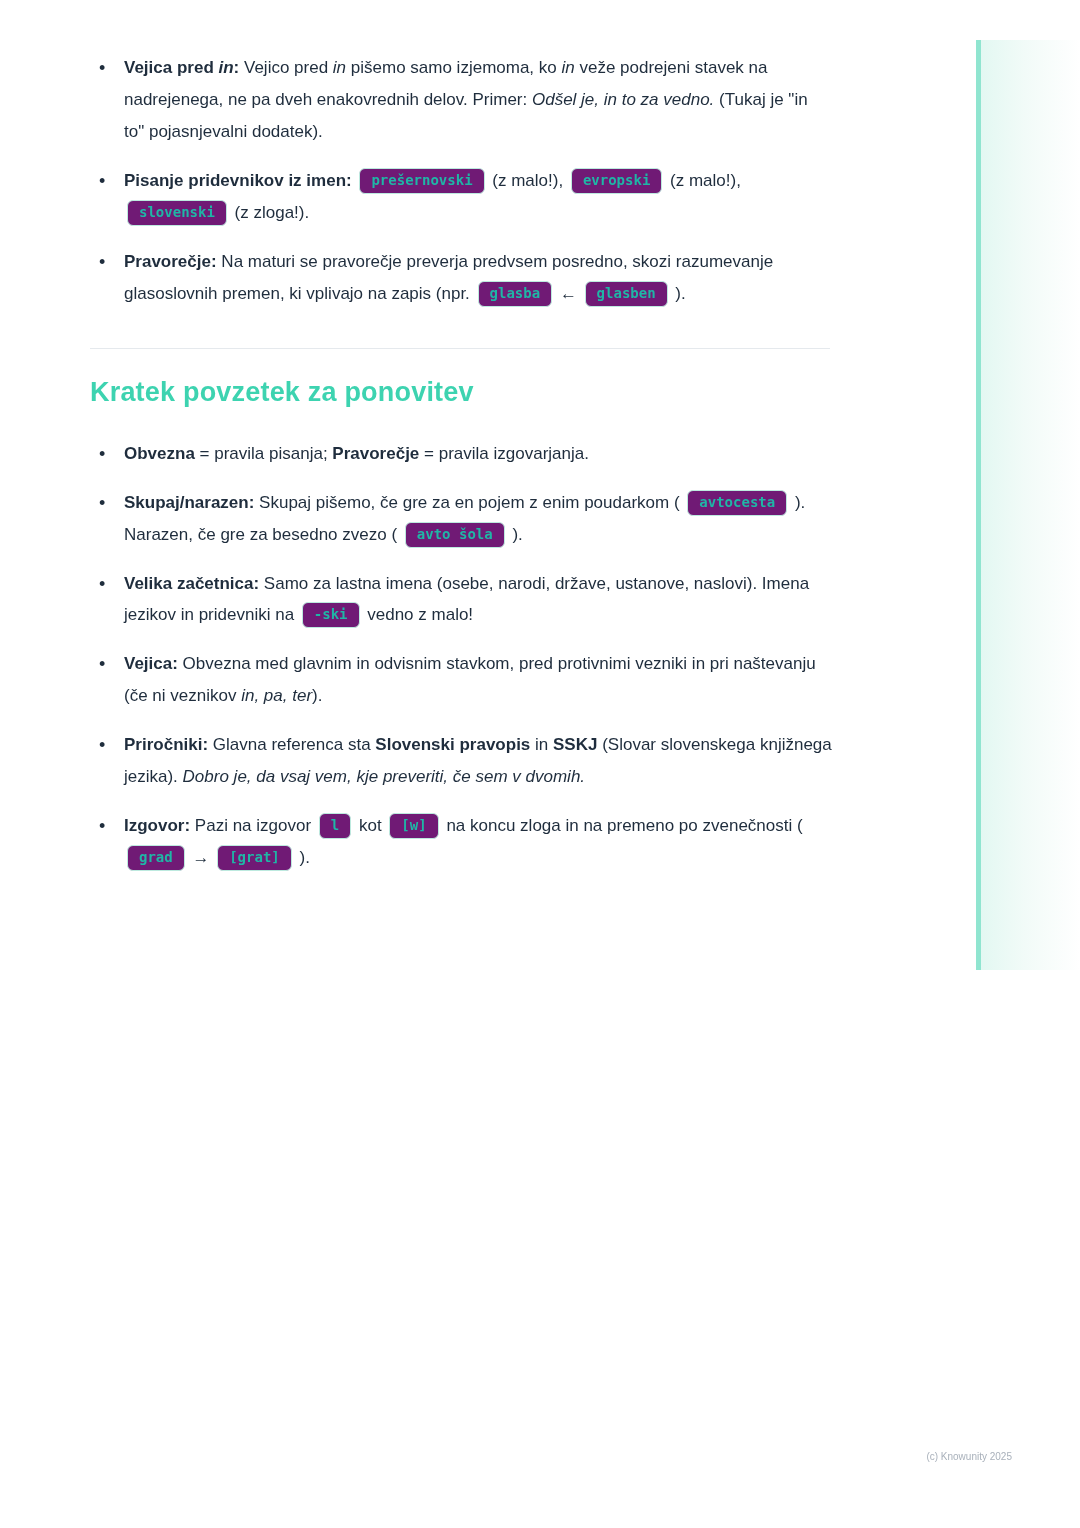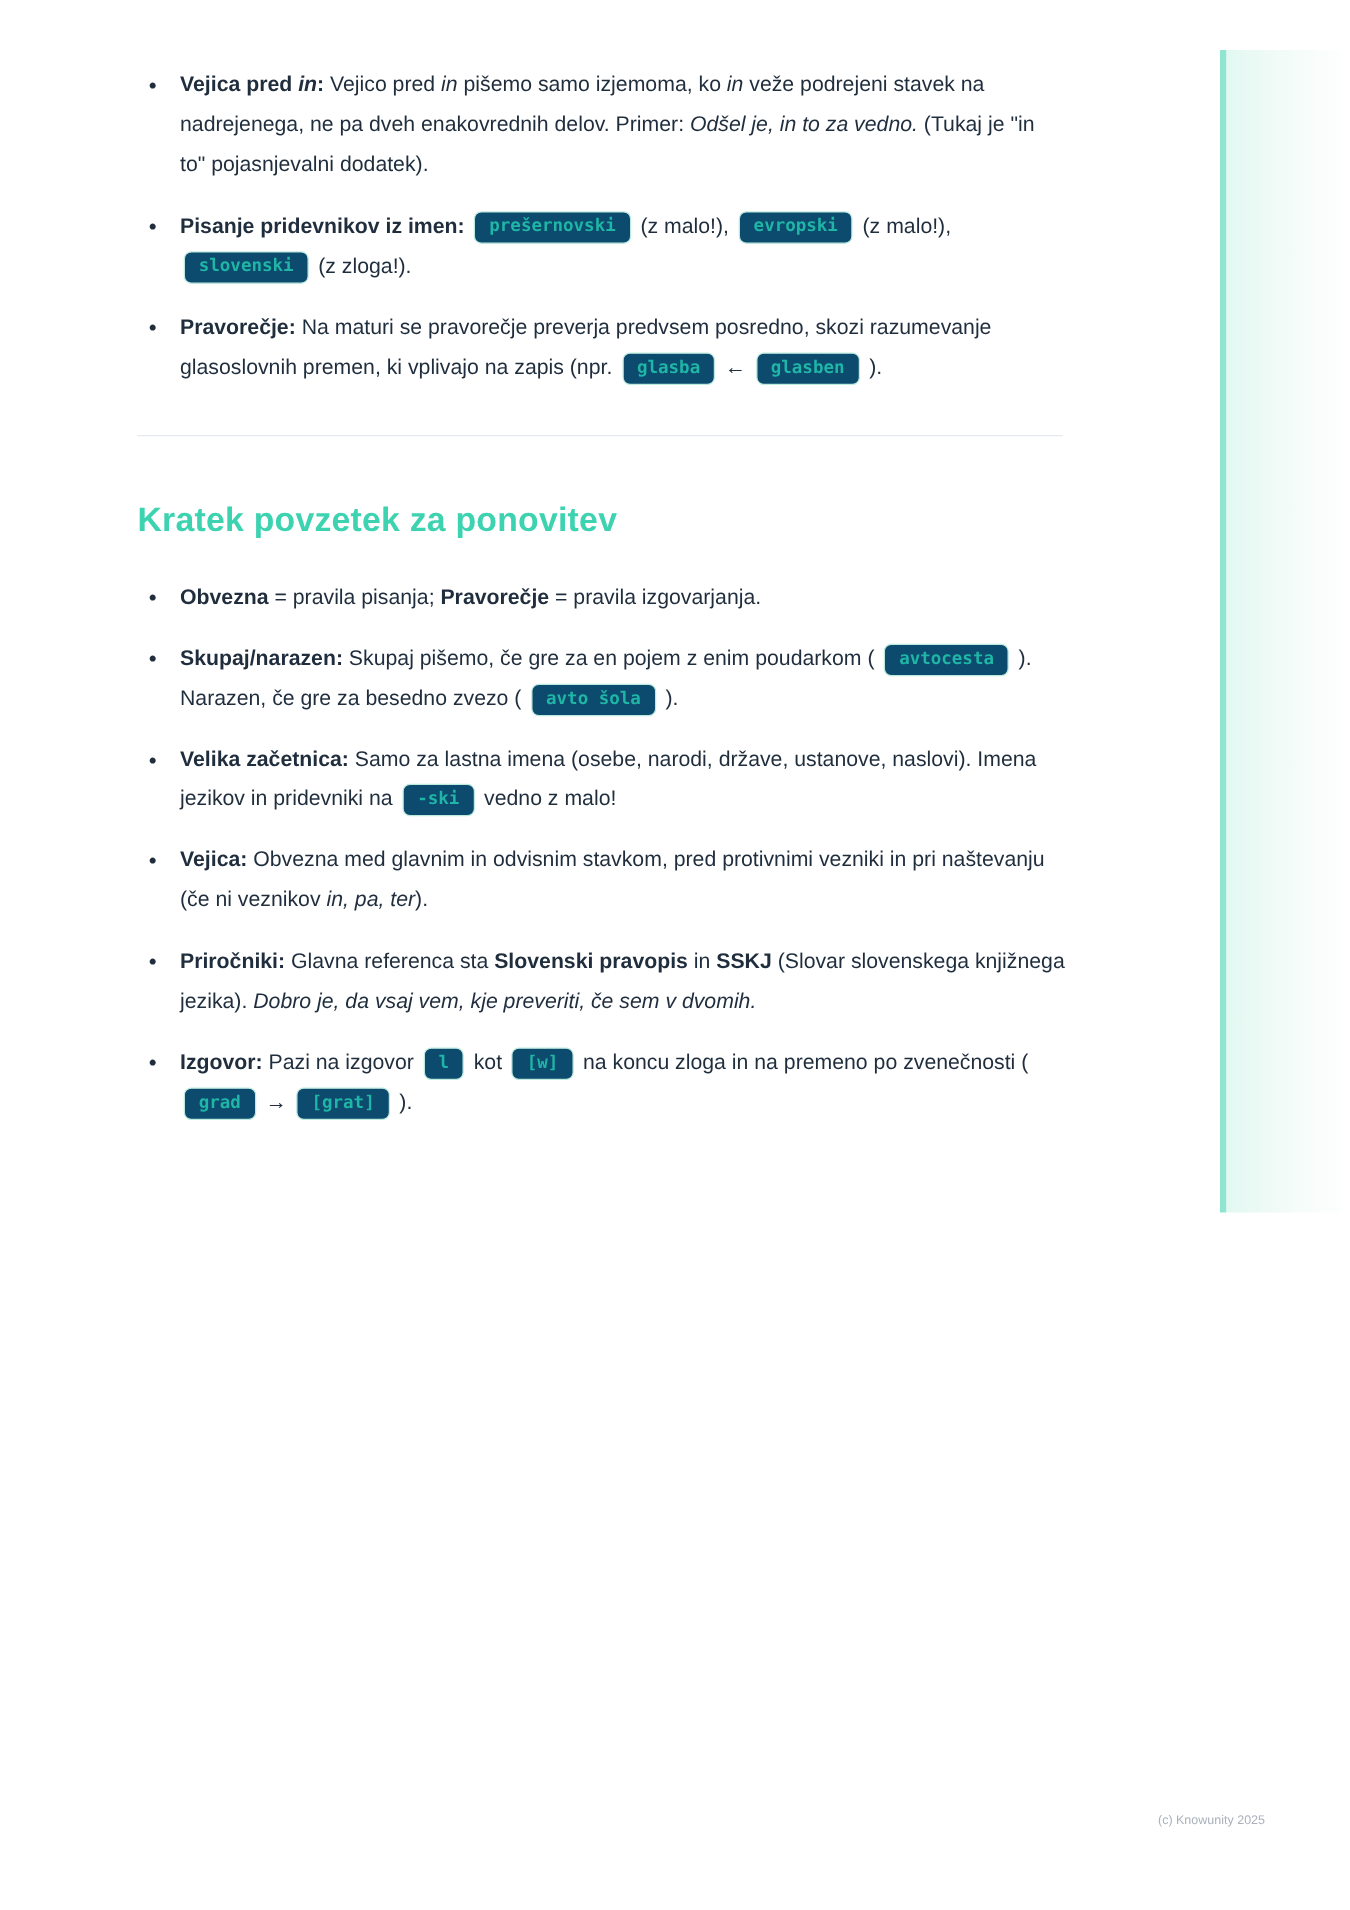--- a/index.html
+++ b/index.html
@@ -7,21 +7,20 @@
   body {
     font-family: "Liberation Sans", "DejaVu Sans", sans-serif;
     color: #1f2d3d;
   }
   .page {
     position: relative;
     width: 1080px;
     height: 1528px;
     background: #ffffff;
     overflow: hidden;
-    padding-left: 20px;
   }
   .right-accent {
     position: absolute;
     top: 40px;
     right: 0;
     width: 104px;
     height: 930px;
     background: linear-gradient(to right, #e3f8f2 0%, #f2fbf8 45%, #ffffff 100%);
     border-left: 5px solid #90e5d0;
   }
@@ -50,41 +49,41 @@
     font-size: 18px;
   }
   .bold { font-weight: bold; }
   .italic { font-style: italic; }
   .code {
     display: inline-block;
     font-family: "DejaVu Sans Mono", "Liberation Mono", monospace;
     font-size: 14px;
     font-weight: bold;
     color: #1fb6a6;
-    background: #0c4a6e;
+    background: #701a75;
     border: 1px solid #bdeadf;
     border-radius: 6px;
     padding: 1px 11px 2px;
     margin: 0 3px;
     line-height: 1.5;
     vertical-align: 1px;
     white-space: nowrap;
   }
   .divider {
     border: none;
     border-top: 1px solid #e5e9ed;
     width: 740px;
     margin: 38px 0 0 0;
   }
   .heading {
     font-size: 27px;
     font-weight: bold;
     color: #3dd3b0;
     letter-spacing: 0.2px;
-    margin: 52px 0 30px 0;
+    margin: 28px 0 30px 0;
   }
   .footer {
     position: absolute;
     right: 68px;
     bottom: 66px;
     font-size: 10px;
     color: #a9b1bb;
   }
 </style>
 </head>

